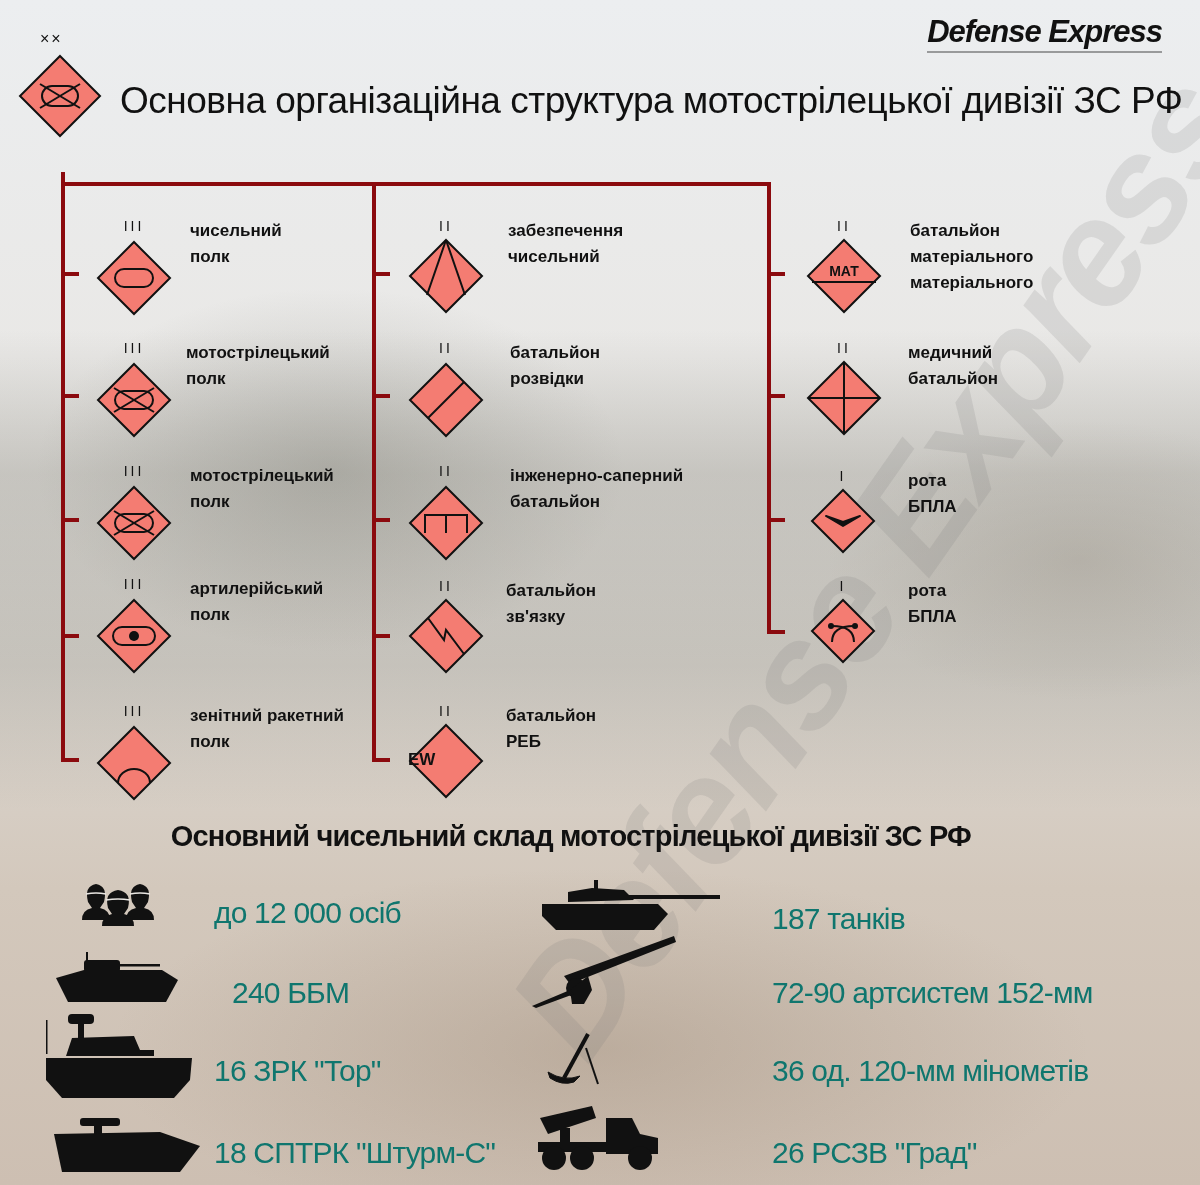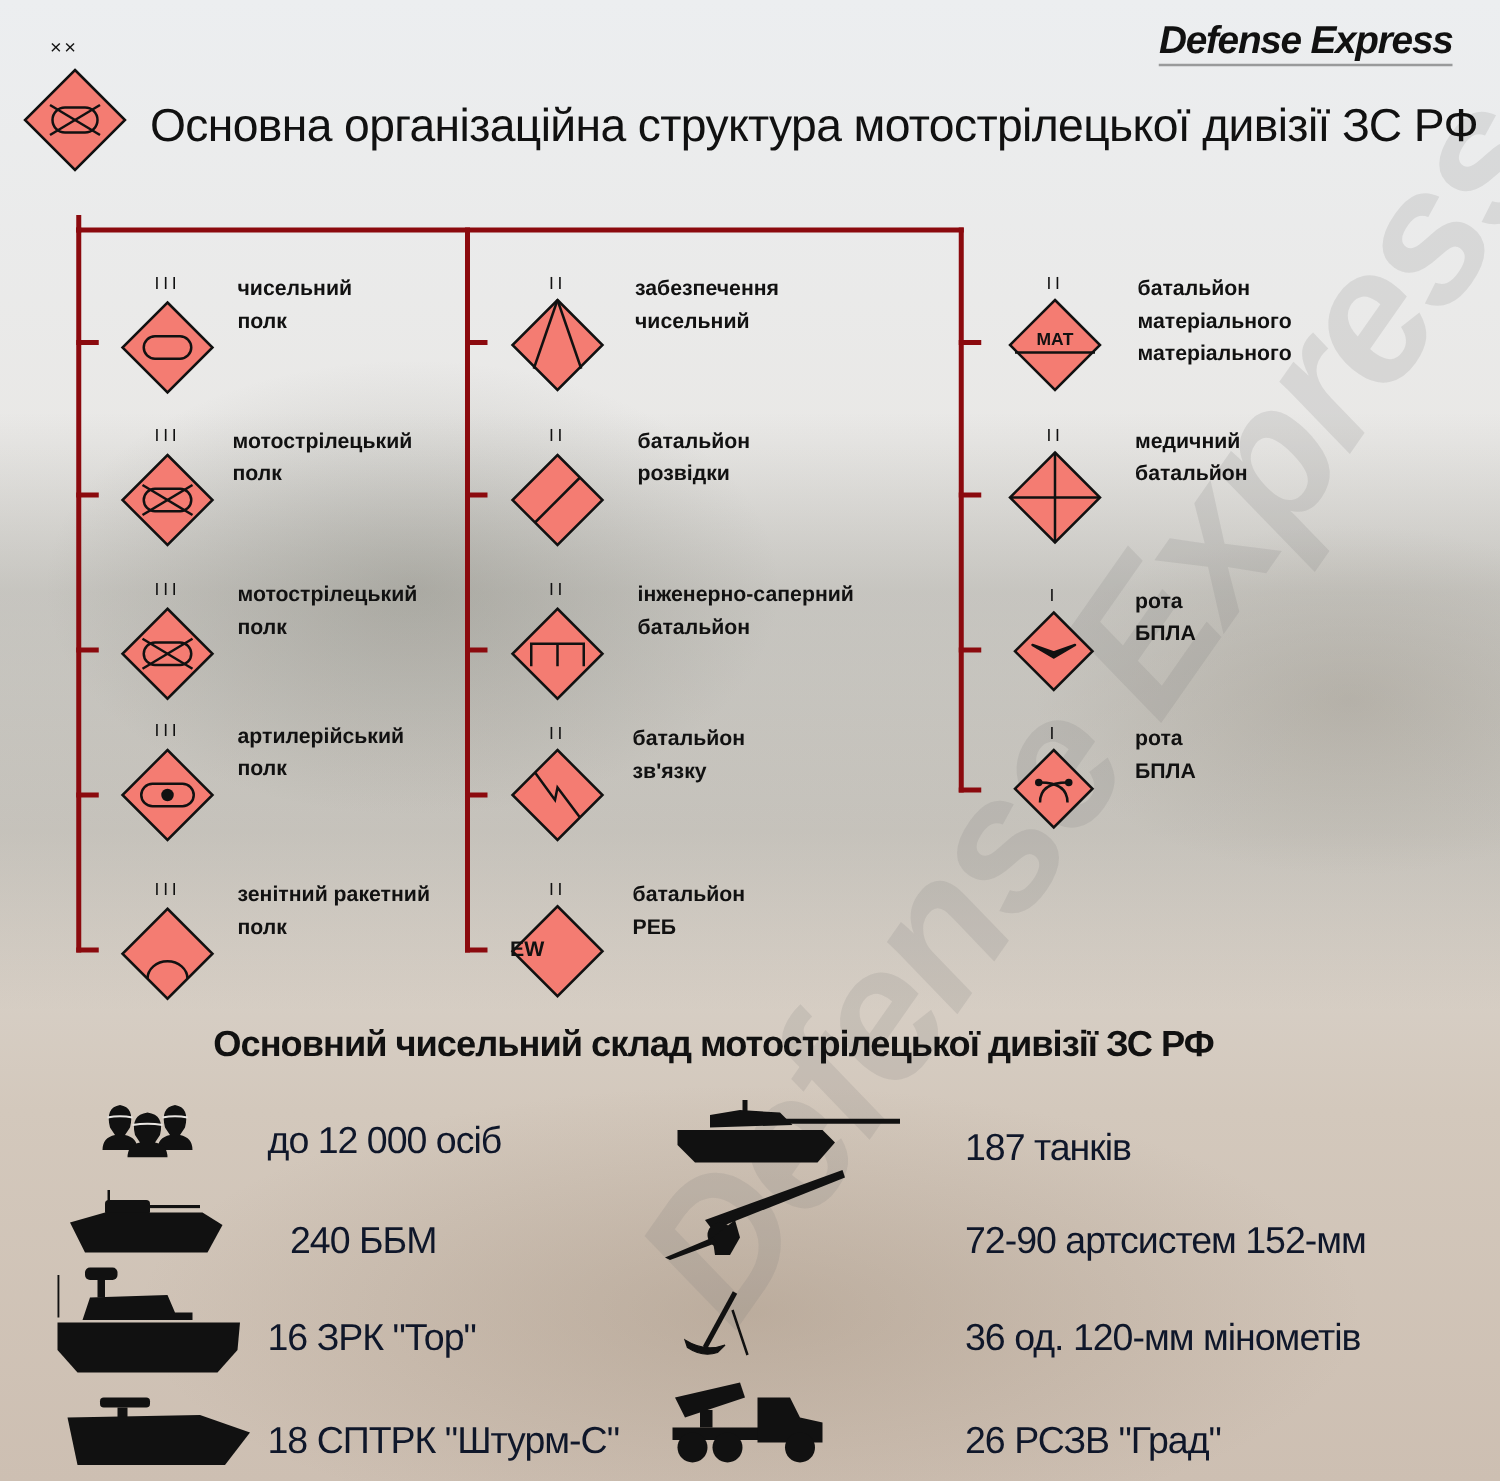--- a/index.html
+++ b/index.html
@@ -40,21 +40,21 @@
   .unit { position:absolute; }
   .unit .echelon {
     position:absolute; font-size:14px; letter-spacing:3px; text-align:center; width:60px;
     font-family:"Liberation Sans", sans-serif; color:#111;
   }
   .unit svg { position:absolute; overflow:visible; }
   .unit .label {
     position:absolute; font-weight:bold; font-size:17px; line-height:26px; white-space:nowrap;
   }
   .stat-icon { position:absolute; }
-  .stat-text { position:absolute; font-size:30px; letter-spacing:-0.8px; white-space:nowrap; color:#0f172a; }
+  .stat-text { position:absolute; font-size:30px; letter-spacing:-0.8px; white-space:nowrap; color:#0f766e; }
 </style>
 </head>
 <body>
 
 <div class="bg-photo"></div>
 <div class="watermark">Defense Express</div>
 
 <div class="logo">Defense Express</div>
 
 <div class="abs" style="left:40px;top:30px;width:20px;text-align:center;font-size:16px;letter-spacing:2px;">××</div>

